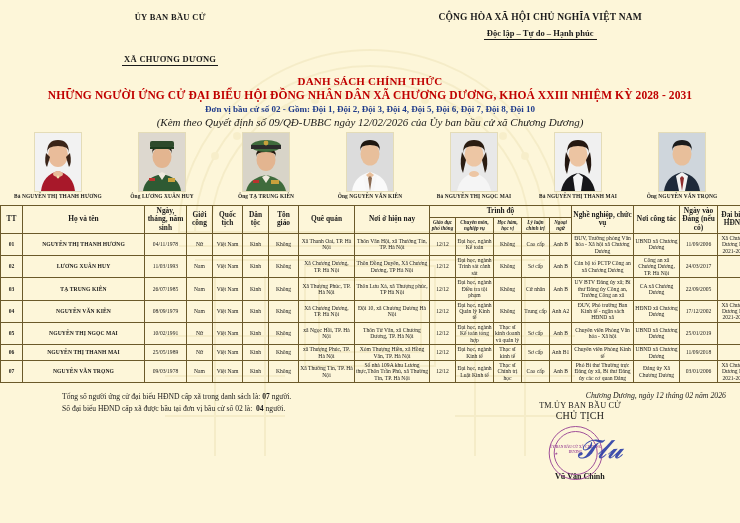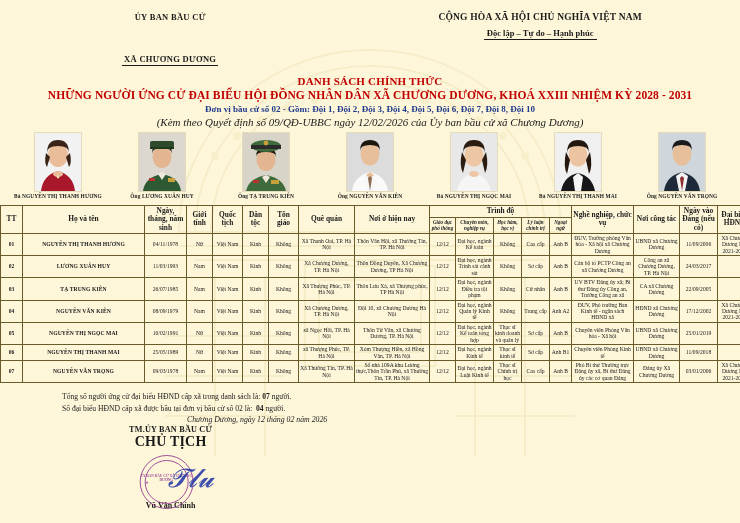--- a/index.html
+++ b/index.html
@@ -52,27 +52,27 @@
   td.tt{font-weight:bold;font-size:7px;}
   td.fullname{font-weight:bold;font-size:7.3px;text-align:left;padding-left:6px;letter-spacing:.1px;}
   td.dob{font-size:6.2px;}
   td.sex{font-size:6px;}
   td.nat{font-size:4.6px;}
   td.eth,td.rel{font-size:6px;}
   td.edu{font-size:6px;}
   td.date{font-size:6.2px;}
 
   
-  .footer{display:flex;margin-top:8px;padding:0 14px;flex-direction:column;}
+  .footer{display:flex;margin-top:8px;padding:0 14px;}
   .f-left{width:56%;font-size:7.6px;line-height:1.55;padding-left:48px;}
   .f-left b{font-weight:bold;}
   .f-right{width:44%;text-align:center;}
   .fr-date{font-style:italic;font-size:7.8px;text-align:right;}
-  .fr-1{font-weight:bold;font-size:8.2px;margin-top:1px;letter-spacing:.2px;}
-  .fr-2{font-weight:bold;font-size:14px;letter-spacing:.2px;}
+  .fr-1{font-weight:normal;font-size:8.2px;margin-top:1px;letter-spacing:.2px;}
+  .fr-2{font-weight:normal;font-size:10px;letter-spacing:.2px;}
   .sigwrap{position:relative;height:54px;margin-top:1px;}
   .stamp{position:absolute;left:50%;top:4px;transform:translateX(-58%);width:52px;height:52px;border:1.6px solid #8b2a8b;border-radius:50%;opacity:.82;}
   .stamp-in{position:absolute;left:4px;top:4px;right:4px;bottom:4px;border:1px solid #8b2a8b;border-radius:50%;}
   .stamp-txt{position:absolute;left:0;right:0;top:18px;text-align:center;font-size:3.6px;color:#8b2a8b;font-weight:bold;line-height:1.25;}
   .stamp-star{position:absolute;left:5px;top:24px;color:#8b2a8b;font-size:4px;}
   .sigink{position:absolute;left:50%;top:12px;transform:translateX(-6%);color:#2b3ea8;font-size:26px;font-family:"DejaVu Serif", serif;font-style:italic;opacity:.9;}
   .fr-name{font-weight:bold;font-size:8px;margin-top:-4px;}
 </style>
 </head>
 <body>
@@ -263,21 +263,21 @@
       <col style="width:62px">
         <col style="width:46px">
         <col style="width:38px">
         <col style="width:34px">
     </colgroup>
     <thead>
       <tr>
         <th rowspan="2">TT</th>
         <th rowspan="2">Họ và tên</th>
         <th rowspan="2">Ngày, tháng, năm sinh</th>
-        <th rowspan="2">Giới tính</th>
+        <th rowspan="2">Giới công</th>
         <th rowspan="2">Quốc tịch</th>
         <th rowspan="2">Dân tộc</th>
         <th rowspan="2">Tôn giáo</th>
         <th rowspan="2">Quê quán</th>
         <th rowspan="2">Nơi ở hiện nay</th>
         <th colspan="5">Trình độ</th>
         <th rowspan="2">Nghề nghiệp, chức vụ</th>
         <th rowspan="2">Nơi công tác</th>
         <th rowspan="2">Ngày vào Đảng (nếu có)</th>
         <th rowspan="2">Đại biểu HĐND</th>

